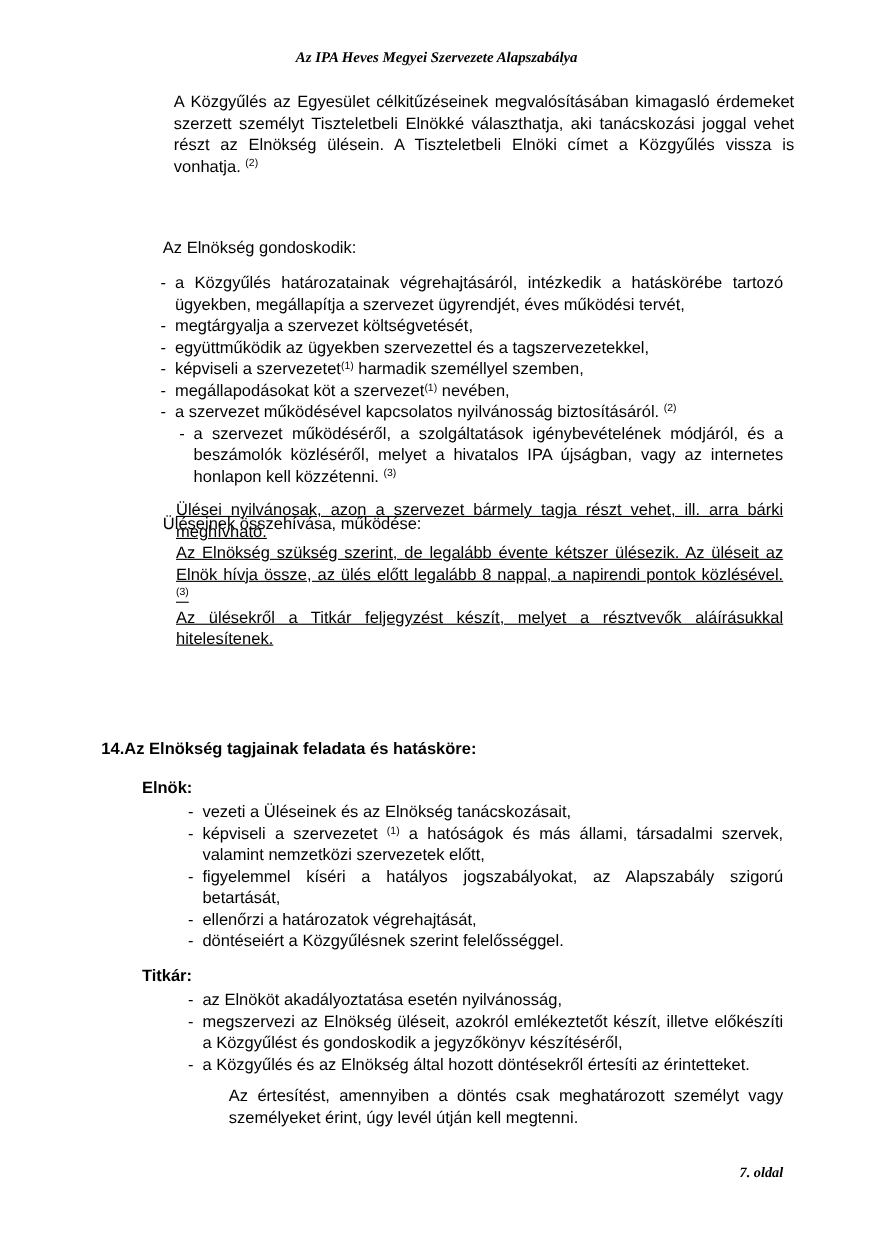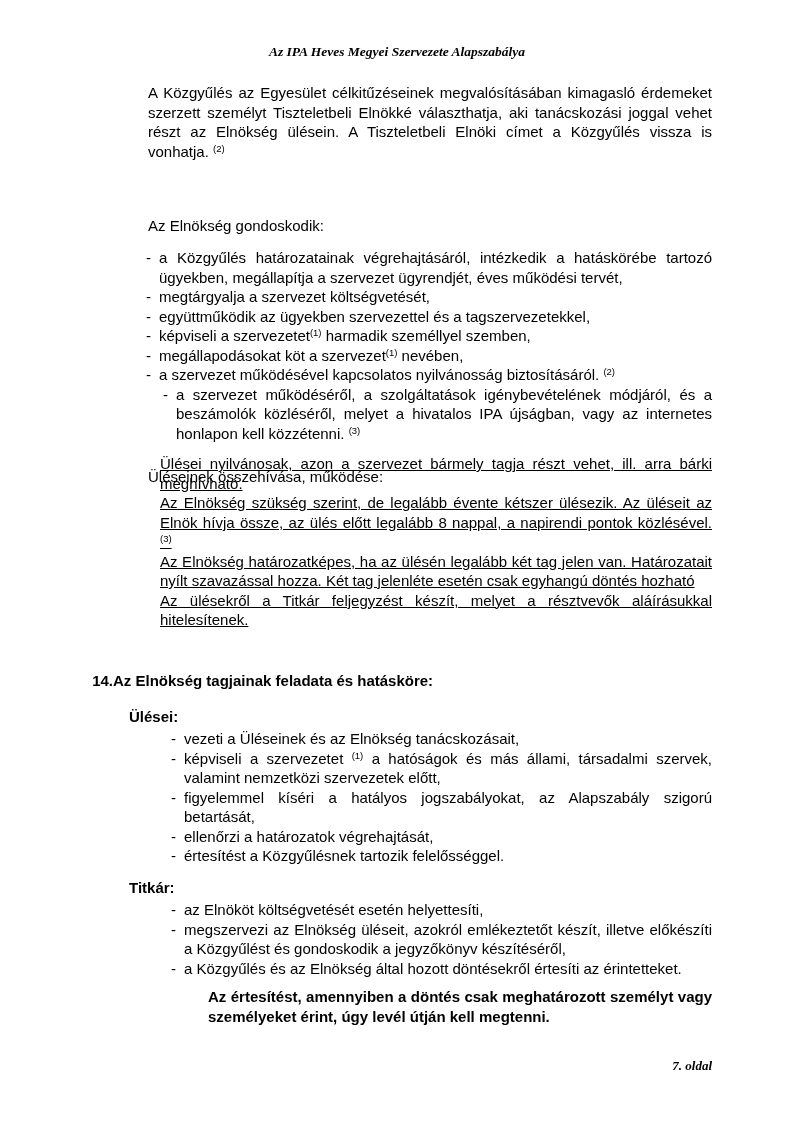--- a/index.html
+++ b/index.html
@@ -24,21 +24,21 @@
     position: absolute;
     top: 42px;
     left: 0;
     width: 794px;
     text-align: center;
   }
   .para { margin: 0; text-align: justify; }
   .intro-para {
     position: absolute;
     top: 83px;
-    left: 148px;
+    left: 158px;
     width: 564px;
   }
   .h-gondoskodik { position: absolute; top: 216px; left: 148px; }
   .list { position: absolute; }
   .list-a { top: 248px; left: 146px; width: 566px; }
   .li { display: flex; }
   .dash { flex: none; width: 13px; }
   .li-text { flex: 1; margin: 0; text-align: justify; }
   .li--indent7 { margin-left: 17px; }
   .h-ulesek { position: absolute; top: 467px; left: 148px; }
@@ -59,21 +59,20 @@
   .subheading { position: absolute; font-weight: bold; }
   .h-elnok  { top: 707px; left: 129px; }
   .h-titkar { top: 878px; left: 129px; text-align: right; }
   .elnok-list  { top: 729px; left: 171px; width: 541px; }
   .titkar-list { top: 900px; left: 171px; width: 541px; }
   .note-para {
     position: absolute;
     top: 987px;
     left: 208px;
     width: 504px;
-    font-weight: bold;
   }
   .footer-page {
     position: absolute;
     top: 1056px;
     right: 82px;
     font-size: 13px;
   }
   sup {
     font-size: 9.5px;
     line-height: 0;
@@ -122,59 +121,58 @@
       <span class="dash">-</span>
       <p class="li-text">a szervezet működéséről, a szolgáltatások igénybevételének módjáról, és a beszámolók közléséről, melyet a hivatalos IPA újságban, vagy az internetes honlapon kell közzétenni. <sup>(3)</sup></p>
     </div>
   </div>
 
   <div class="h-ulesek">Üléseinek összehívása, működése:</div>
 
   <div class="ulesek-paras">
     <p class="para">Ülései nyilvánosak, azon a szervezet bármely tagja részt vehet, ill. arra bárki meghívható.</p>
     <p class="para">Az Elnökség szükség szerint, de legalább évente kétszer ülésezik. Az üléseit az Elnök hívja össze, az ülés előtt legalább 8 nappal, a napirendi pontok közlésével. <sup>(3)</sup></p>
-    <p class="para">Az Elnökség határozatképes, ha az ülésén legalább két tag jelen van. Határozatait nyílt szavazással hozza. Két tag jelenléte esetén csak egyhangú döntés hozható</p>
     <p class="para">Az ülésekről a Titkár feljegyzést készít, melyet a résztvevők aláírásukkal hitelesítenek.</p>
   </div>
 
   <div class="heading14">
     <span class="h14-num">14.</span><span class="h14-title">Az Elnökség tagjainak feladata és hatásköre:</span>
   </div>
 
-  <div class="subheading h-elnok">Ülései:</div>
+  <div class="subheading h-elnok">Elnök:</div>
 
   <div class="list elnok-list">
     <div class="li">
       <span class="dash">-</span>
       <p class="li-text">vezeti a Üléseinek és az Elnökség tanácskozásait,</p>
     </div>
     <div class="li">
       <span class="dash">-</span>
       <p class="li-text">képviseli a szervezetet <sup>(1)</sup> a hatóságok és más állami, társadalmi szervek, valamint nemzetközi szervezetek előtt,</p>
     </div>
     <div class="li">
       <span class="dash">-</span>
       <p class="li-text">figyelemmel kíséri a hatályos jogszabályokat, az Alapszabály szigorú betartását,</p>
     </div>
     <div class="li">
       <span class="dash">-</span>
       <p class="li-text">ellenőrzi a határozatok végrehajtását,</p>
     </div>
     <div class="li">
       <span class="dash">-</span>
-      <p class="li-text">értesítést a Közgyűlésnek tartozik felelősséggel.</p>
+      <p class="li-text">döntéseiért a Közgyűlésnek szerint felelősséggel.</p>
     </div>
   </div>
 
   <div class="subheading h-titkar">Titkár:</div>
 
   <div class="list titkar-list">
     <div class="li">
       <span class="dash">-</span>
-      <p class="li-text">az Elnököt költségvetését esetén helyettesíti,</p>
+      <p class="li-text">az Elnököt akadályoztatása esetén nyilvánosság,</p>
     </div>
     <div class="li">
       <span class="dash">-</span>
       <p class="li-text">megszervezi az Elnökség üléseit, azokról emlékeztetőt készít, illetve előkészíti a Közgyűlést és gondoskodik a jegyzőkönyv készítéséről,</p>
     </div>
     <div class="li">
       <span class="dash">-</span>
       <p class="li-text">a Közgyűlés és az Elnökség által hozott döntésekről értesíti az érintetteket.</p>
     </div>
   </div>

